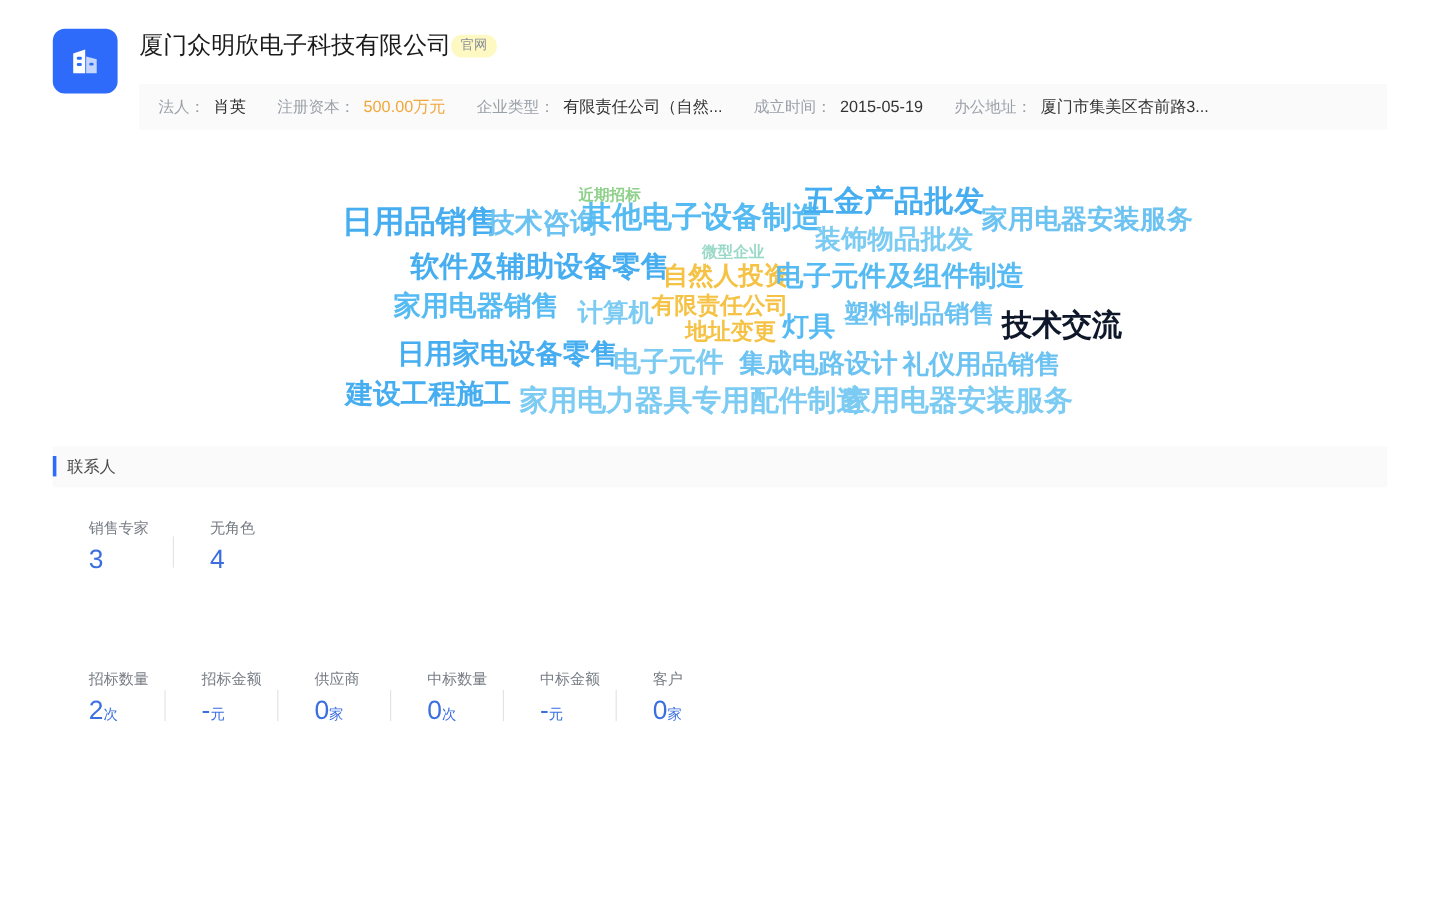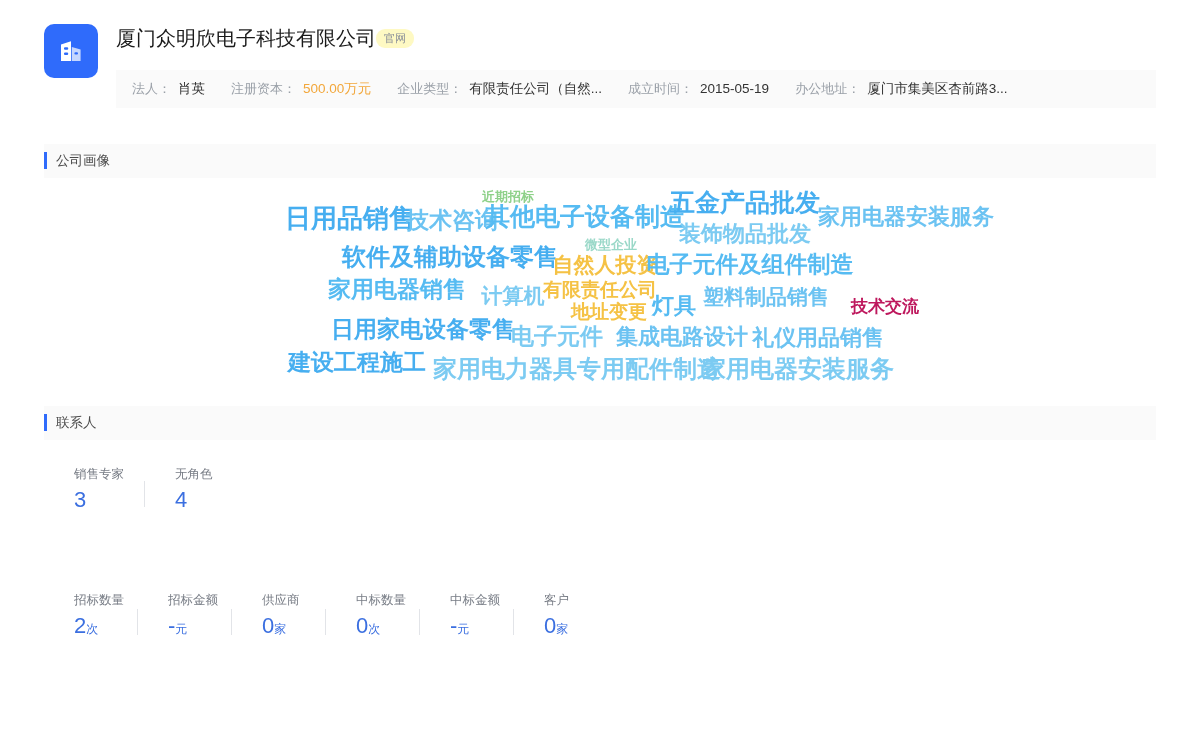--- a/index.html
+++ b/index.html
@@ -230,45 +230,41 @@
         <div class="info-item">
           <span class="info-label">办公地址：</span>
           <span class="info-value">厦门市集美区杏前路3...</span>
         </div>
       </div>
     </div>
   </div>
 
   <div class="spacer-sm"></div>
 
-  <div class="section-head">
-    <span class="section-bar"></span>
-    <span class="section-title">公司画像</span>
-  </div>
 
   <div class="cloud-wrap">
     <div class="cloud" id="cloud">
         <span class="w" style="left: 464px; top: 18px; font-size: 13px; color: rgb(143, 209, 138);">近期招标</span>
         <span class="w" style="left: 306px; top: 40px; font-size: 26px; color: rgb(70, 174, 240);">日用品销售</span>
         <span class="w" style="left: 408px; top: 42px; font-size: 23px; color: rgb(108, 195, 242);">技术咨询</span>
         <span class="w" style="left: 541px; top: 38px; font-size: 25px; color: rgb(86, 187, 242);">其他电子设备制造</span>
         <span class="w" style="left: 701px; top: 24px; font-size: 25px; color: rgb(70, 174, 240);">五金产品批发</span>
         <span class="w" style="left: 862px; top: 39px; font-size: 22px; color: rgb(108, 195, 242);">家用电器安装服务</span>
         <span class="w" style="left: 701px; top: 56px; font-size: 22px; color: rgb(124, 203, 242);">装饰物品批发</span>
         <span class="w" style="left: 567px; top: 66px; font-size: 13px; color: rgb(154, 216, 200);">微型企业</span>
         <span class="w" style="left: 406px; top: 79px; font-size: 24px; color: rgb(70, 174, 240);">软件及辅助设备零售</span>
         <span class="w" style="left: 561px; top: 86px; font-size: 21px; color: rgb(245, 194, 69);">自然人投资</span>
         <span class="w" style="left: 706px; top: 86px; font-size: 23px; color: rgb(86, 187, 242);">电子元件及组件制造</span>
         <span class="w" style="left: 353px; top: 111px; font-size: 23px; color: rgb(86, 187, 242);">家用电器销售</span>
         <span class="w" style="left: 469px; top: 117px; font-size: 21px; color: rgb(124, 203, 242);">计算机</span>
         <span class="w" style="left: 556px; top: 111px; font-size: 19px; color: rgb(245, 194, 69);">有限责任公司</span>
         <span class="w" style="left: 565px; top: 133px; font-size: 19px; color: rgb(245, 194, 69);">地址变更</span>
         <span class="w" style="left: 630px; top: 128px; font-size: 22px; color: rgb(86, 187, 242);">灯具</span>
         <span class="w" style="left: 722px; top: 118px; font-size: 21px; color: rgb(108, 195, 242);">塑料制品销售</span>
-        <span class="w" style="left: 841px; top: 128px; font-size: 17px; color: #be185d;">技术交流</span>
+        <span class="w" style="left: 841px; top: 128px; font-size: 25px; color: #0f172a;">技术交流</span>
         <span class="w" style="left: 379px; top: 151px; font-size: 23px; color: rgb(70, 174, 240);">日用家电设备零售</span>
         <span class="w" style="left: 513px; top: 158px; font-size: 23px; color: rgb(124, 203, 242);">电子元件</span>
         <span class="w" style="left: 638px; top: 159px; font-size: 22px; color: rgb(108, 195, 242); text-align: center;">集成电路设计</span>
         <span class="w" style="left: 774px; top: 160px; font-size: 22px; color: rgb(108, 195, 242);">礼仪用品销售</span>
         <span class="w" style="left: 313px; top: 184px; font-size: 23px; color: rgb(70, 174, 240);">建设工程施工</span>
         <span class="w" style="left: 754px; top: 191px; font-size: 24px; color: rgb(124, 203, 242);">家用电器安装服务</span>
         <span class="w" style="left: 533px; top: 191px; font-size: 24px; color: rgb(124, 203, 242);">家用电力器具专用配件制造</span>
       </div>
   </div>
 

